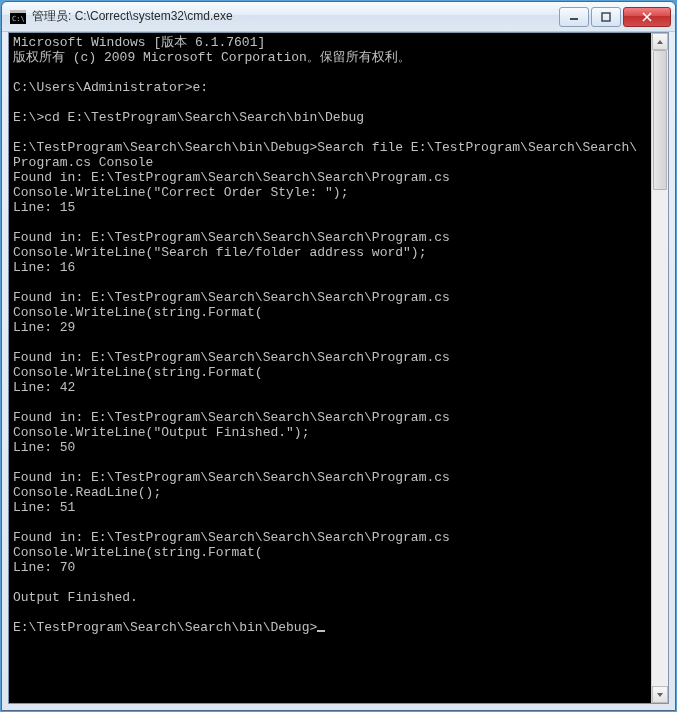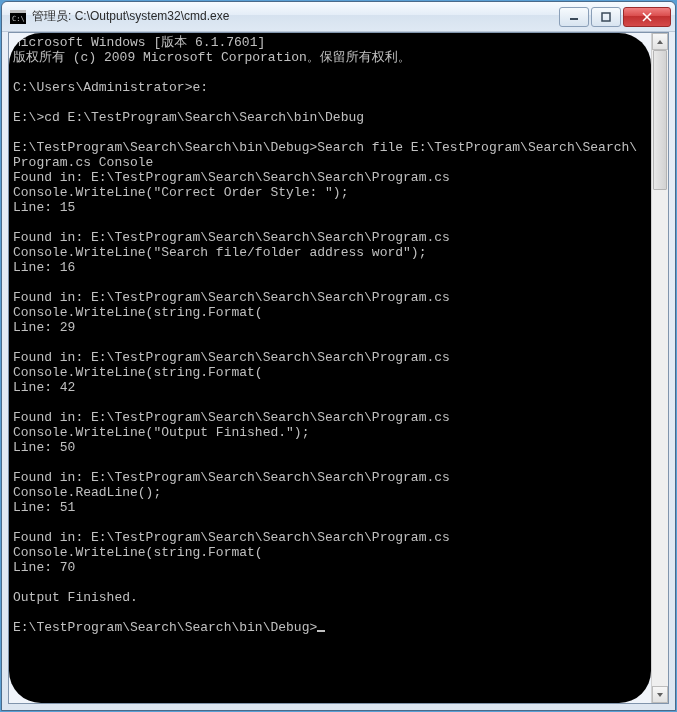--- a/index.html
+++ b/index.html
@@ -69,21 +69,20 @@
   .console {
     flex: 1;
     background: #000;
     color: #c0c0c0;
     font-family: "Consolas", "Courier New", monospace;
     font-size: 13px;
     line-height: 15px;
     padding: 2px 0 2px 4px;
     white-space: pre;
     overflow: hidden;
-    border-radius: 32px;
   }
   .scrollbar {
     width: 17px;
     background: #efefef;
     border-left: 1px solid #d0d0d0;
     display: flex; flex-direction: column;
   }
   .sb-btn {
     height: 17px;
     background: linear-gradient(to bottom, #f7f7f7, #e2e2e2);
@@ -111,21 +110,21 @@
 
 <div class="window">
   <div class="titlebar">
     <span class="title-icon">
       <svg width="16" height="16" viewBox="0 0 16 16">
         <rect x="0" y="1" width="16" height="14" fill="#000"></rect>
         <rect x="0" y="1" width="16" height="3" fill="#bfbfbf"></rect>
         <text x="2" y="12" font-size="7" fill="#c0c0c0" font-family="monospace">C:\</text>
       </svg>
     </span>
-    <span class="title-text">管理员: C:\Output\system32\cmd.exe</span>
+    <span class="title-text">管理员: C:\Correct\system32\cmd.exe</span>
     <div class="win-controls">
       <div class="win-btn">
         <svg width="10" height="10" viewBox="0 0 10 10">
             <line x1="1" y1="7" x2="9" y2="7" stroke="#3a4a5a" stroke-width="2"></line>
           </svg>
       </div>
       <div class="win-btn">
         <svg width="10" height="10" viewBox="0 0 10 10">
             <rect x="1" y="1" width="8" height="8" fill="none" stroke="#3a4a5a" stroke-width="1.5"></rect>
           </svg>

